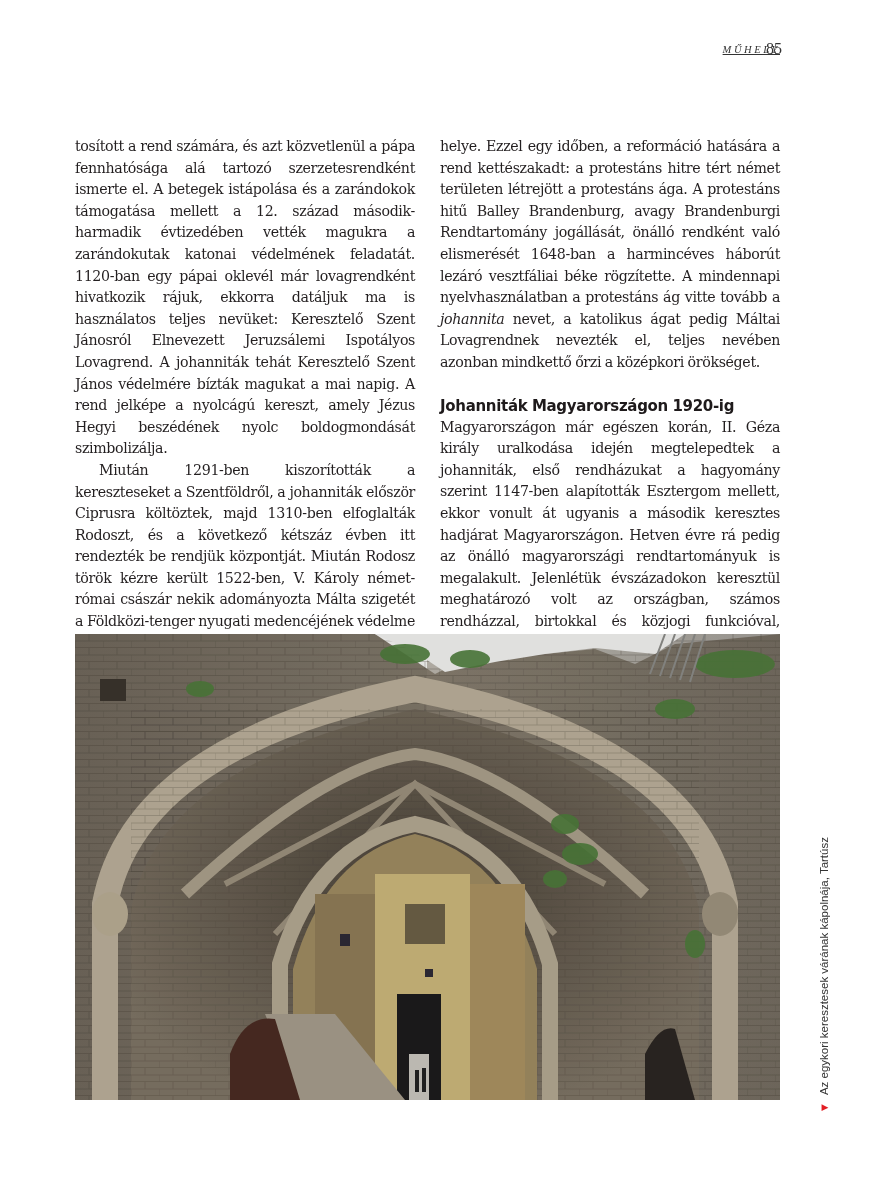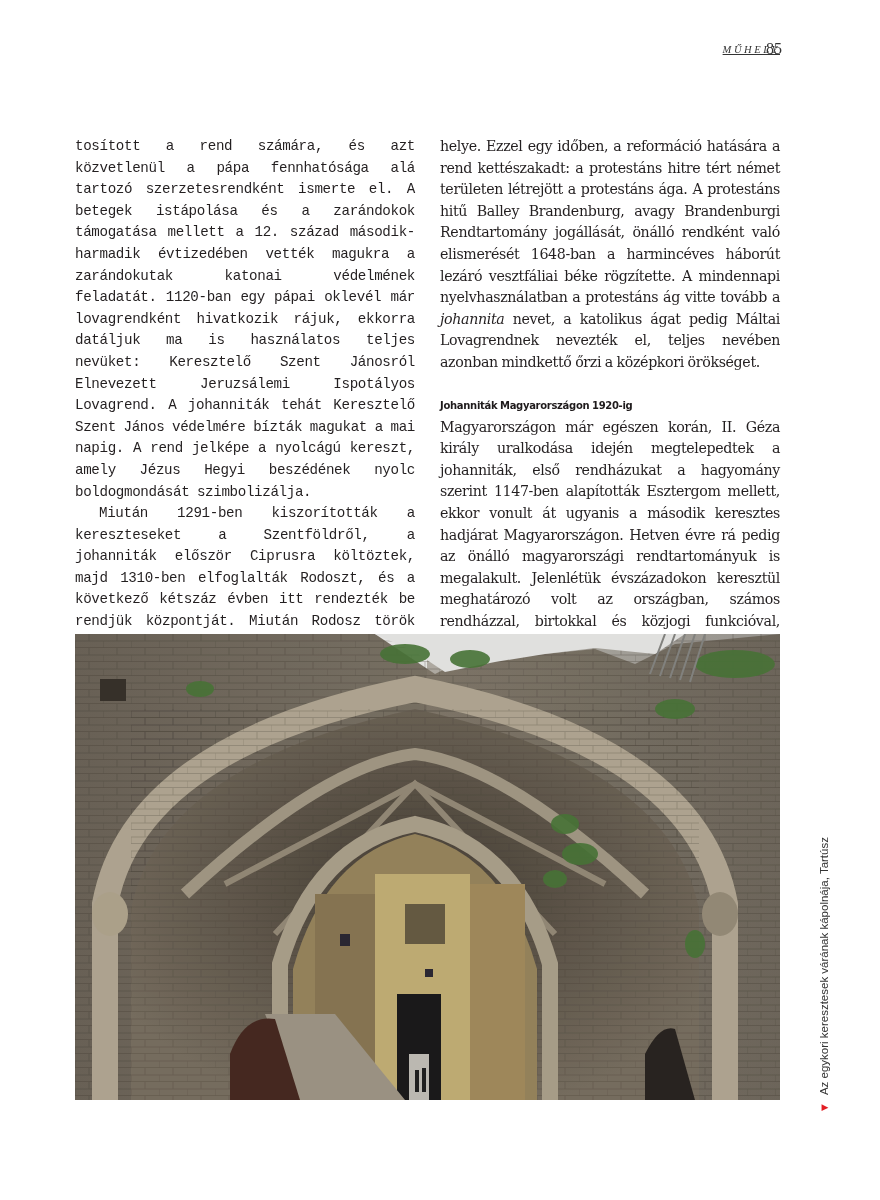--- a/index.html
+++ b/index.html
@@ -1,24 +1,24 @@
 <!DOCTYPE html>
 <html><head>
 <meta charset="utf-8">
 <style>
   html, body { margin: 0; padding: 0; background: #ffffff; }
   body { width: 880px; height: 1200px; position: relative; overflow: hidden; color: #231f20; }
   .running-head { position: absolute; top: 44px; right: 100px; font-family: "Liberation Serif", serif; font-style: italic; font-size: 10.5px; letter-spacing: 2.6px; color: #333; text-decoration: underline; }
   .page-number { position: absolute; top: 40px; left: 766px; font-family: "Liberation Serif", serif; font-size: 16px; color: #333; }
   .col { position: absolute; top: 136px; width: 340px; font-family: "DejaVu Serif", serif; font-size: 14.2px; line-height: 21.6px; text-align: justify; color: #231f20; letter-spacing: -0.35px; word-spacing: -0.5px; }
-  .col-left { left: 75px; font-family: Liberation Mono, monospace; }
+  .col-left { left: 75px; }
   .col-right { left: 440px; }
   .col p { margin: 0; }
   .col p.indent { text-indent: 24px; }
-  .heading { font-family: "DejaVu Sans", sans-serif; font-weight: bold; font-size: 10px; line-height: 20px; margin: 22px 0 1px 0; letter-spacing: -0.3px; text-align: left; color: #1e1a1b; }
+  .heading { font-family: "DejaVu Sans", sans-serif; font-weight: bold; font-size: 15px; line-height: 20px; margin: 22px 0 1px 0; letter-spacing: -0.3px; text-align: left; color: #1e1a1b; }
   .photo { position: absolute; left: 75px; top: 634px; width: 705px; height: 466px; overflow: hidden; background: #5a544c; }
   .photo svg { display: block; width: 100%; height: 100%; }
   .caption { position: absolute; left: 818px; top: 1110px; transform-origin: 0 0; transform: rotate(-90deg); white-space: nowrap; font-family: "Liberation Sans", sans-serif; font-size: 11.5px; color: #333; }
   .caption .tri { color: #e31e24; font-size: 9px; margin-right: 8px; display: inline-block; transform: rotate(90deg); }
   i.em { font-style: italic; }
 </style>
 </head>
 <body>
 
 <div class="running-head">MŰHELY</div>

